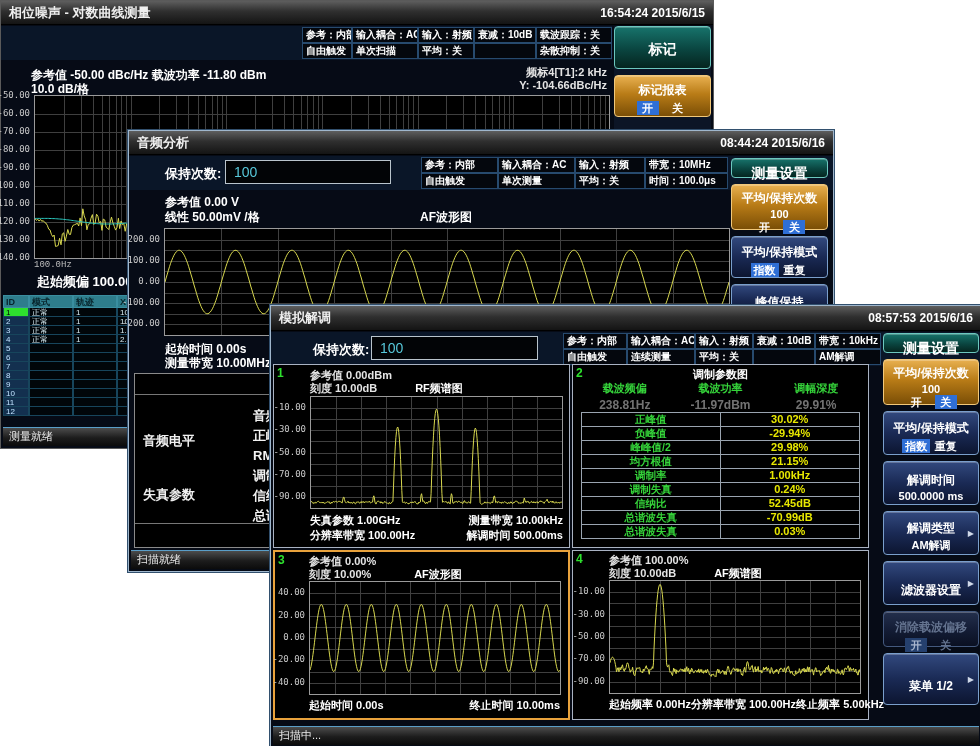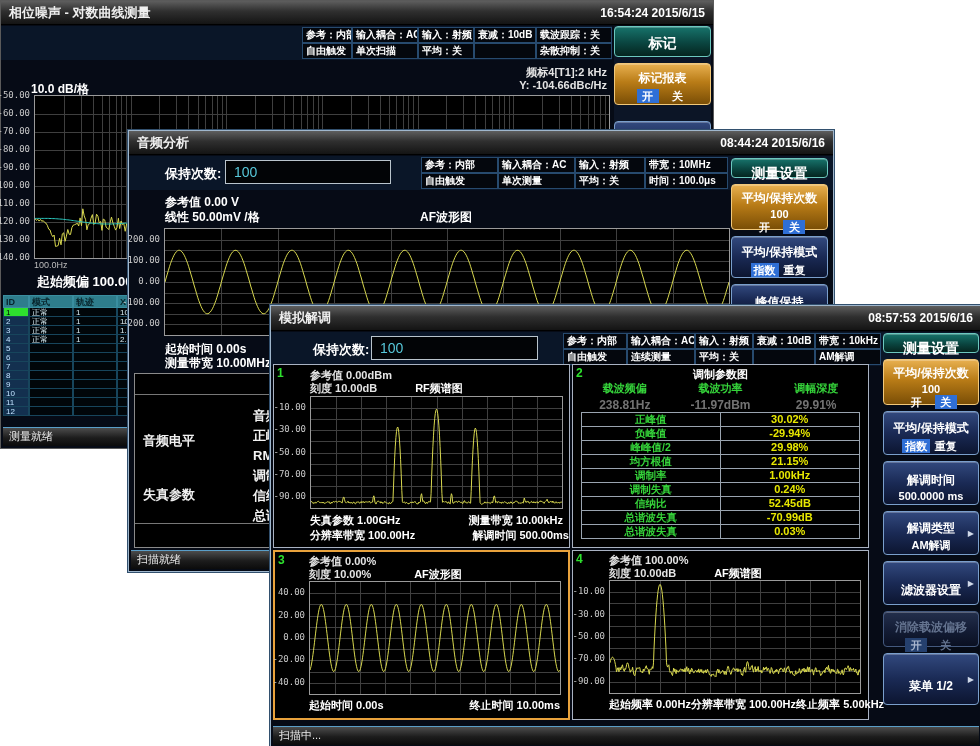--- a/index.html
+++ b/index.html
@@ -109,36 +109,37 @@
           <div class="cell">衰减：10dB</div>
           <div class="cell">载波跟踪：关</div>
           <div class="cell">自由触发</div>
           <div class="cell">单次扫描</div>
           <div class="cell">平均：关</div>
           <div class="cell"></div>
           <div class="cell">杂散抑制：关</div>
         </div>
     </div>
     <div class="btncol" style="left:613px;top:25px;width:97px;height:420px;background:#0c1526;">
-      <button class="btn btn-teal" style="height:31px;">
+      <button class="btn btn-teal" style="height:43px;">
         <div class="l1">标记</div>
       </button>
       <button class="btn btn-orange" style="height:42px;">
         <div class="l1">标记报表</div>
         <div class="chips">
           <span class="chip on">开</span>
           <span class="chip">关</span>
         </div>
       </button>
       <div style="height:10px;"></div>
       <button class="btn btn-blue" style="height:42px;">
         <div class="l1" style="padding-top:8px;">标记关联</div>
       </button>
     </div>
 
+    <div class="hdrline" style="left:30px;top:66px;">参考值 -50.00 dBc/Hz   载波功率 -11.80 dBm</div>
     <div class="hdrline" style="left:30px;top:80px;">10.0 dB/格</div>
     <div class="hdrsmall" style="left:470px;top:64px;width:136px;text-align:right;">频标4[T1]:2  kHz</div>
     <div class="hdrsmall" style="left:470px;top:78px;width:136px;text-align:right;">Y: -104.66dBc/Hz</div>
 
     <div class="ylabels" id="ylab-w1" style="left:0;top:94px;width:31px;height:162px;">
         <span style="top: 0%;">-50.00</span>
         <span style="top: 11.1111%;">-60.00</span>
         <span style="top: 22.2222%;">-70.00</span>
         <span style="top: 33.3333%;">-80.00</span>
         <span style="top: 44.4444%;">-90.00</span>
@@ -208,21 +209,21 @@
           <line x1="536.5" y1="0" x2="536.5" y2="162" stroke="#3f3f3f" stroke-width="1"></line>
           <line x1="545.5" y1="0" x2="545.5" y2="162" stroke="#3f3f3f" stroke-width="1"></line>
           <line x1="553.5" y1="0" x2="553.5" y2="162" stroke="#3f3f3f" stroke-width="1"></line>
           <line x1="559.5" y1="0" x2="559.5" y2="162" stroke="#3f3f3f" stroke-width="1"></line>
           <line x1="565.5" y1="0" x2="565.5" y2="162" stroke="#3f3f3f" stroke-width="1"></line>
           <line x1="570.5" y1="0" x2="570.5" y2="162" stroke="#3f3f3f" stroke-width="1"></line>
           <polyline points="0.0,122.5 1.4,124.4 2.7,123.2 4.1,125.1 5.5,123.4 6.8,125.3 8.2,124.6 9.6,126.4 10.9,127.1 12.3,129.3 13.7,133.1 15.0,133.9 16.4,138.3 17.8,140.7 19.1,139.0 20.5,150.4 21.9,150.1 23.2,149.5 24.6,142.3 26.0,148.8 27.3,137.9 28.7,136.8 30.1,145.3 31.4,140.1 32.8,133.5 34.2,138.3 35.5,138.5 36.9,131.5 38.3,129.1 39.6,128.7 41.0,128.0 42.4,127.3 43.7,130.0 45.1,121.9 46.5,129.7 47.8,112.8 49.2,119.9 50.6,123.6 51.9,133.8 53.3,128.3 54.7,127.8 56.0,122.2 57.4,118.6 58.8,128.5 60.1,127.2 61.5,118.2 62.9,120.2 64.2,126.9 65.6,125.5 67.0,134.4 68.3,123.1 69.7,123.9 71.1,131.1 72.4,132.2 73.8,133.6 75.2,126.1 76.5,121.1 77.9,126.9 79.3,130.5 80.6,134.1 82.0,131.4 83.4,122.2 84.7,132.6 86.1,125.0 87.5,128.7 88.8,127.5 90.2,135.3 91.6,128.0 92.9,126.3 94.3,125.0 95.7,129.6 97.0,121.0 98.4,134.5 99.8,130.6 101.1,125.7 102.5,129.5 103.9,120.7 105.2,128.8 106.6,120.9 108.0,124.6 109.3,121.9 110.7,129.0 112.1,124.3 113.4,120.8 114.8,119.5 116.2,122.2 117.5,133.8 118.9,125.2 120.3,123.6 121.6,127.7 123.0,121.5 124.4,135.2 125.7,125.7 127.1,133.6 128.5,133.3 129.8,127.4 131.2,135.6 132.6,135.6 133.9,133.2 135.3,132.4 136.7,129.5 138.0,129.7 139.4,133.3 140.8,128.2 142.1,134.9 143.5,128.3 144.9,129.7 146.2,130.9 147.6,135.4 149.0,128.8 150.3,121.5 151.7,129.7 153.1,129.9 154.4,134.3 155.8,122.3 157.2,127.6 158.5,130.7 159.9,124.3 161.3,132.7 162.6,123.8 164.0,120.8 165.4,129.7 166.7,133.0 168.1,124.5 169.5,120.6 170.8,130.7 172.2,131.9 173.6,123.5 174.9,132.0 176.3,134.4 177.7,120.7 179.0,131.1 180.4,127.4 181.8,134.6 183.1,122.9 184.5,127.9 185.9,126.5 187.2,135.2 188.6,126.2 190.0,121.3 191.3,122.4 192.7,137.8 194.1,132.6 195.4,135.8 196.8,125.7 198.2,126.5 199.5,135.8 200.9,134.1 202.3,131.6 203.6,128.1 205.0,133.2 206.4,125.8 207.7,135.2 209.1,128.7 210.5,136.7 211.8,135.1 213.2,131.7 214.6,119.5 215.9,134.0 217.3,117.1 218.7,124.3 220.0,121.7 221.4,131.7 222.8,135.7 224.1,130.7 225.5,121.1 226.9,134.4 228.2,125.1 229.6,132.7 231.0,131.4 232.3,132.6 233.7,128.0 235.1,121.2 236.4,131.0 237.8,134.4 239.2,131.4 240.5,131.4 241.9,130.0 243.3,123.3 244.6,125.4 246.0,130.9 247.4,129.2 248.7,123.9 250.1,126.7 251.5,129.2 252.8,135.1 254.2,129.9 255.6,123.9 256.9,133.5 258.3,135.2 259.7,124.3 261.0,130.3 262.4,136.9 263.8,124.9 265.1,136.4 266.5,129.5 267.9,136.6 269.2,129.8 270.6,124.2 272.0,120.9 273.3,121.5 274.7,131.9 276.1,121.9 277.4,122.5 278.8,130.6 280.2,134.1 281.5,127.4 282.9,131.2 284.3,135.4 285.6,130.6 287.0,128.5 288.4,131.7 289.7,130.7 291.1,124.9 292.5,126.8 293.8,129.5 295.2,132.0 296.6,132.7 297.9,125.6 299.3,132.7 300.7,131.3 302.0,124.5 303.4,132.6 304.8,128.1 306.1,131.8 307.5,128.9 308.9,128.7 310.2,128.1 311.6,128.7 313.0,125.5 314.3,127.0 315.7,131.7 317.1,128.6 318.4,128.0 319.8,127.0 321.2,131.3 322.5,130.4 323.9,130.0 325.3,130.7 326.6,129.3 328.0,130.2 329.4,123.8 330.7,131.1 332.1,127.0 333.5,126.1 334.8,130.4 336.2,126.6 337.6,126.6 338.9,127.9 340.3,129.5 341.7,128.9 343.0,129.7 344.4,129.8 345.8,130.8 347.1,131.6 348.5,130.5 349.9,130.0 351.2,127.1 352.6,132.2 354.0,132.0 355.3,130.1 356.7,132.2 358.1,126.7 359.4,128.7 360.8,131.3 362.2,130.8 363.5,132.3 364.9,127.5 366.3,131.2 367.6,126.9 369.0,129.9 370.4,128.1 371.7,125.3 373.1,129.5 374.5,126.8 375.8,124.7 377.2,132.0 378.6,126.7 379.9,132.3 381.3,130.5 382.7,125.2 384.0,131.1 385.4,131.7 386.8,125.8 388.1,126.2 389.5,128.4 390.9,132.0 392.2,131.5 393.6,126.1 395.0,132.8 396.3,127.7 397.7,130.3 399.1,125.4 400.4,128.6 401.8,129.9 403.2,131.8 404.5,131.3 405.9,130.6 407.3,132.8 408.6,125.0 410.0,129.5 411.4,125.6 412.7,135.1 414.1,126.0 415.5,129.4 416.8,128.0 418.2,132.0 419.6,131.3 420.9,129.4 422.3,126.5 423.7,127.1 425.0,126.8 426.4,125.1 427.8,124.8 429.1,125.1 430.5,126.6 431.9,130.0 433.2,130.0 434.6,128.1 436.0,131.5 437.3,130.4 438.7,127.0 440.1,126.7 441.4,131.7 442.8,128.7 444.2,129.4 445.5,131.3 446.9,130.4 448.3,128.4 449.6,127.2 451.0,126.0 452.4,127.7 453.7,129.2 455.1,128.8 456.5,127.0 457.8,125.1 459.2,128.6 460.6,131.8 461.9,126.3 463.3,128.9 464.7,125.0 466.0,132.0 467.4,130.4 468.8,128.3 470.1,130.5 471.5,126.5 472.9,130.8 474.2,127.2 475.6,130.9 477.0,129.8 478.3,127.7 479.7,132.6 481.1,131.1 482.4,131.4 483.8,126.8 485.2,124.7 486.5,127.9 487.9,127.0 489.3,130.9 490.6,128.1 492.0,128.5 493.4,132.0 494.7,131.0 496.1,131.2 497.5,124.7 498.8,132.8 500.2,128.4 501.6,131.6 502.9,127.4 504.3,131.3 505.7,125.1 507.0,127.6 508.4,127.9 509.8,127.8 511.1,130.7 512.5,131.9 513.9,125.6 515.2,129.3 516.6,128.9 518.0,126.0 519.3,126.3 520.7,130.9 522.1,128.4 523.4,131.7 524.8,130.0 526.2,130.7 527.5,128.9 528.9,125.2 530.3,125.5 531.6,126.5 533.0,132.6 534.4,127.7 535.7,132.2 537.1,128.1 538.5,127.6 539.8,124.9 541.2,125.3 542.6,131.0 543.9,128.6 545.3,130.0 546.7,136.4 548.0,127.3 549.4,124.7 550.8,126.6 552.1,125.9 553.5,128.5 554.9,125.0 556.2,125.8 557.6,134.7 559.0,126.6 560.3,132.7 561.7,126.5 563.1,127.1 564.4,125.6 565.8,130.7 567.2,122.9 568.5,132.1 569.9,126.7 571.3,131.6 572.6,128.4 574.0,125.5" fill="none" stroke="#d8d84f" stroke-width="1"></polyline>
           <polyline points="0.0,122.4 1.4,122.4 2.7,122.4 4.1,122.4 5.5,122.4 6.8,122.4 8.2,122.4 9.6,122.4 10.9,122.4 12.3,122.4 13.7,122.4 15.0,122.5 16.4,122.5 17.8,122.6 19.1,122.6 20.5,122.7 21.9,122.8 23.2,122.9 24.6,123.0 26.0,123.1 27.3,123.2 28.7,123.4 30.1,123.5 31.4,123.7 32.8,123.8 34.2,124.0 35.5,124.2 36.9,124.4 38.3,124.6 39.6,124.8 41.0,125.0 42.4,125.2 43.7,125.4 45.1,125.6 46.5,125.8 47.8,126.0 49.2,126.2 50.6,126.4 51.9,126.6 53.3,126.7 54.7,126.9 56.0,127.1 57.4,127.2 58.8,127.4 60.1,127.5 61.5,127.6 62.9,127.7 64.2,127.8 65.6,127.9 67.0,127.9 68.3,128.0 69.7,128.0 71.1,128.0 72.4,128.0 73.8,128.0 75.2,128.0 76.5,128.0 77.9,127.9 79.3,127.9 80.6,127.8 82.0,127.7 83.4,127.7 84.7,127.6 86.1,127.5 87.5,127.4 88.8,127.3 90.2,127.2 91.6,127.1 92.9,127.0 94.3,126.9 95.7,126.8 97.0,126.7 98.4,126.6 99.8,126.5 101.1,126.4 102.5,126.3 103.9,126.3 105.2,126.2 106.6,126.2 108.0,126.2 109.3,126.2 110.7,126.2 112.1,126.2 113.4,126.2 114.8,126.2 116.2,126.3 117.5,126.3 118.9,126.4 120.3,126.5 121.6,126.6 123.0,126.7 124.4,126.8 125.7,126.9 127.1,127.1 128.5,127.2 129.8,127.3 131.2,127.5 132.6,127.6 133.9,127.8 135.3,128.0 136.7,128.1 138.0,128.3 139.4,128.4 140.8,128.5 142.1,128.7 143.5,128.8 144.9,128.9 146.2,129.1 147.6,129.2 149.0,129.3 150.3,129.4 151.7,129.4 153.1,129.5 154.4,129.5 155.8,129.6 157.2,129.6 158.5,129.6 159.9,129.6 161.3,129.6 162.6,129.6 164.0,129.5 165.4,129.5 166.7,129.4 168.1,129.3 169.5,129.2 170.8,129.2 172.2,129.0 173.6,128.9 174.9,128.8 176.3,128.7 177.7,128.6 179.0,128.4 180.4,128.3 181.8,128.2 183.1,128.1 184.5,127.9 185.9,127.8 187.2,127.7 188.6,127.6 190.0,127.5 191.3,127.4 192.7,127.3 194.1,127.2 195.4,127.2 196.8,127.1 198.2,127.1 199.5,127.0 200.9,127.0 202.3,127.0 203.6,127.0 205.0,127.0 206.4,127.1 207.7,127.1 209.1,127.2 210.5,127.2 211.8,127.3 213.2,127.4 214.6,127.5 215.9,127.6 217.3,127.7 218.7,127.8 220.0,128.0 221.4,128.1 222.8,128.2 224.1,128.4 225.5,128.5 226.9,128.7 228.2,128.8 229.6,128.9 231.0,129.1 232.3,129.2 233.7,129.3 235.1,129.4 236.4,129.5 237.8,129.6 239.2,129.7 240.5,129.8 241.9,129.9 243.3,129.9 244.6,130.0 246.0,130.0 247.4,130.0 248.7,130.0 250.1,130.0 251.5,130.0 252.8,129.9 254.2,129.9 255.6,129.8 256.9,129.8 258.3,129.7 259.7,129.6 261.0,129.5 262.4,129.4 263.8,129.2 265.1,129.1 266.5,129.0 267.9,128.9 269.2,128.7 270.6,128.6 272.0,128.5 273.3,128.3 274.7,128.2 276.1,128.1 277.4,127.9 278.8,127.8 280.2,127.7 281.5,127.6 282.9,127.5 284.3,127.4 285.6,127.4 287.0,127.3 288.4,127.3 289.7,127.2 291.1,127.2 292.5,127.2 293.8,127.2 295.2,127.2 296.6,127.2 297.9,127.3 299.3,127.3 300.7,127.4 302.0,127.5 303.4,127.6 304.8,127.7 306.1,127.8 307.5,127.9 308.9,128.0 310.2,128.1 311.6,128.3 313.0,128.4 314.3,128.5 315.7,128.7 317.1,128.8 318.4,128.9 319.8,129.1 321.2,129.2 322.5,129.3 323.9,129.5 325.3,129.6 326.6,129.7 328.0,129.8 329.4,129.8 330.7,129.9 332.1,130.0 333.5,130.0 334.8,130.1 336.2,130.1 337.6,130.1 338.9,130.1 340.3,130.1 341.7,130.1 343.0,130.0 344.4,130.0 345.8,129.9 347.1,129.8 348.5,129.8 349.9,129.7 351.2,129.6 352.6,129.4 354.0,129.3 355.3,129.2 356.7,129.1 358.1,128.9 359.4,128.8 360.8,128.7 362.2,128.5 363.5,128.4 364.9,128.3 366.3,128.1 367.6,128.0 369.0,127.9 370.4,127.8 371.7,127.7 373.1,127.6 374.5,127.5 375.8,127.4 377.2,127.4 378.6,127.3 379.9,127.3 381.3,127.3 382.7,127.2 384.0,127.2 385.4,127.3 386.8,127.3 388.1,127.3 389.5,127.4 390.9,127.4 392.2,127.5 393.6,127.6 395.0,127.7 396.3,127.8 397.7,127.9 399.1,128.0 400.4,128.2 401.8,128.3 403.2,128.4 404.5,128.6 405.9,128.7 407.3,128.8 408.6,129.0 410.0,129.1 411.4,129.2 412.7,129.4 414.1,129.5 415.5,129.6 416.8,129.7 418.2,129.8 419.6,129.9 420.9,129.9 422.3,130.0 423.7,130.1 425.0,130.1 426.4,130.1 427.8,130.1 429.1,130.1 430.5,130.1 431.9,130.1 433.2,130.0 434.6,130.0 436.0,129.9 437.3,129.9 438.7,129.8 440.1,129.7 441.4,129.6 442.8,129.5 444.2,129.3 445.5,129.2 446.9,129.1 448.3,128.9 449.6,128.8 451.0,128.7 452.4,128.5 453.7,128.4 455.1,128.3 456.5,128.1 457.8,128.0 459.2,127.9 460.6,127.8 461.9,127.7 463.3,127.6 464.7,127.5 466.0,127.4 467.4,127.4 468.8,127.3 470.1,127.3 471.5,127.3 472.9,127.3 474.2,127.3 475.6,127.3 477.0,127.3 478.3,127.3 479.7,127.4 481.1,127.5 482.4,127.5 483.8,127.6 485.2,127.7 486.5,127.8 487.9,127.9 489.3,128.1 490.6,128.2 492.0,128.3 493.4,128.4 494.7,128.6 496.1,128.7 497.5,128.9 498.8,129.0 500.2,129.1 501.6,129.3 502.9,129.4 504.3,129.5 505.7,129.6 507.0,129.7 508.4,129.8 509.8,129.9 511.1,130.0 512.5,130.0 513.9,130.1 515.2,130.1 516.6,130.1 518.0,130.1 519.3,130.1 520.7,130.1 522.1,130.1 523.4,130.1 524.8,130.0 526.2,129.9 527.5,129.9 528.9,129.8 530.3,129.7 531.6,129.6 533.0,129.5 534.4,129.3 535.7,129.2 537.1,129.1 538.5,128.9 539.8,128.8 541.2,128.7 542.6,128.5 543.9,128.4 545.3,128.3 546.7,128.1 548.0,128.0 549.4,127.9 550.8,127.8 552.1,127.7 553.5,127.6 554.9,127.5 556.2,127.4 557.6,127.4 559.0,127.3 560.3,127.3 561.7,127.3 563.1,127.3 564.4,127.3 565.8,127.3 567.2,127.3 568.5,127.3 569.9,127.4 571.3,127.5 572.6,127.5 574.0,127.6" fill="none" stroke="#2bc8be" stroke-width="1"></polyline>
         </svg>
       </div>
-    <div style="position:absolute;left:33px;top:259px;font-size:9px;color:#bdbdbd;font-family:Liberation Sans, sans-serif;">100.0Hz</div>
+    <div style="position:absolute;left:33px;top:259px;font-size:9px;color:#bdbdbd;font-family:Liberation Mono, monospace;">100.0Hz</div>
     <div class="hdrline" style="left:36px;top:272px;font-size:13px;">起始频偏 100.000000 Hz</div>
 
     <div id="marker-table">
         <div class="mt-row mt-head">
           <div>ID</div>
           <div>模式</div>
           <div>轨迹</div>
           <div>X</div>
         </div>
         <div class="mt-row">
@@ -496,21 +497,21 @@
             <line x1="151.5" y1="0" x2="151.5" y2="111" stroke="#3f3f3f" stroke-width="1"></line>
             <line x1="176.5" y1="0" x2="176.5" y2="111" stroke="#3f3f3f" stroke-width="1"></line>
             <line x1="201.5" y1="0" x2="201.5" y2="111" stroke="#3f3f3f" stroke-width="1"></line>
             <line x1="226.5" y1="0" x2="226.5" y2="111" stroke="#3f3f3f" stroke-width="1"></line>
             <polyline points="0.0,105.1 0.6,104.4 1.2,105.3 1.8,106.2 2.4,106.5 3.0,105.4 3.6,106.1 4.2,106.2 4.8,105.2 5.4,105.7 6.0,105.3 6.6,104.6 7.2,104.0 7.8,104.6 8.4,105.4 9.0,105.5 9.6,105.6 10.2,105.4 10.8,105.9 11.4,105.0 12.0,106.1 12.6,105.2 13.1,106.3 13.7,106.3 14.3,106.1 14.9,105.7 15.5,105.4 16.1,105.1 16.7,104.7 17.3,105.3 17.9,104.6 18.5,106.0 19.1,106.7 19.7,106.4 20.3,105.1 20.9,106.2 21.5,105.2 22.1,105.0 22.7,104.4 23.3,105.2 23.9,104.7 24.5,104.4 25.1,104.7 25.7,104.6 26.3,105.4 26.9,104.6 27.5,104.4 28.1,104.2 28.7,104.4 29.3,105.0 29.9,104.6 30.5,105.5 31.1,106.1 31.7,103.1 32.3,100.4 32.9,100.1 33.5,102.4 34.1,104.8 34.7,105.3 35.3,106.1 35.9,105.4 36.5,104.9 37.1,104.2 37.6,105.8 38.2,105.2 38.8,106.0 39.4,106.1 40.0,105.1 40.6,105.6 41.2,106.5 41.8,106.1 42.4,105.1 43.0,105.1 43.6,106.3 44.2,106.8 44.8,106.6 45.4,105.1 46.0,105.3 46.6,105.0 47.2,104.8 47.8,105.1 48.4,106.2 49.0,105.7 49.6,105.7 50.2,104.5 50.8,105.8 51.4,104.9 52.0,104.5 52.6,104.7 53.2,105.9 53.8,104.9 54.4,104.9 55.0,105.0 55.6,104.9 56.2,105.2 56.8,104.9 57.4,104.9 58.0,105.0 58.6,104.3 59.2,105.7 59.8,105.9 60.4,105.4 61.0,105.3 61.6,105.0 62.2,100.3 62.8,98.8 63.3,100.3 63.9,105.0 64.5,106.7 65.1,107.0 65.7,105.3 66.3,104.5 66.9,104.1 67.5,104.0 68.1,104.8 68.7,105.4 69.3,105.9 69.9,104.6 70.5,105.9 71.1,105.1 71.7,106.4 72.3,106.2 72.9,105.6 73.5,104.6 74.1,104.5 74.7,105.3 75.3,106.1 75.9,105.8 76.5,106.1 77.1,106.7 77.7,106.9 78.3,105.4 78.9,106.1 79.5,106.8 80.1,106.0 80.7,105.1 81.3,104.8 81.9,104.5 82.5,89.9 83.1,73.8 83.7,60.2 84.3,49.1 84.9,40.6 85.5,34.5 86.1,31.0 86.7,30.0 87.3,31.5 87.8,35.5 88.4,42.1 89.0,51.1 89.6,62.7 90.2,76.8 90.8,93.4 91.4,104.7 92.0,105.7 92.6,105.1 93.2,104.8 93.8,105.4 94.4,106.4 95.0,105.4 95.6,105.5 96.2,106.0 96.8,106.6 97.4,107.0 98.0,105.9 98.6,106.4 99.2,105.9 99.8,105.1 100.4,105.5 101.0,106.0 101.6,104.8 102.2,105.8 102.8,105.3 103.4,105.1 104.0,104.4 104.6,105.5 105.2,106.2 105.8,106.9 106.4,106.8 107.0,107.1 107.6,105.3 108.2,106.0 108.8,105.2 109.4,104.9 110.0,98.2 110.6,96.7 111.2,100.3 111.8,104.5 112.4,103.9 113.0,104.1 113.5,105.7 114.1,105.9 114.7,106.7 115.3,105.1 115.9,105.9 116.5,106.3 117.1,105.0 117.7,104.5 118.3,104.4 118.9,105.3 119.5,104.8 120.1,96.5 120.7,78.8 121.3,63.2 121.9,49.7 122.5,38.2 123.1,28.9 123.7,21.6 124.3,16.4 124.9,13.3 125.5,12.2 126.1,13.3 126.7,16.4 127.3,21.6 127.9,28.9 128.5,38.2 129.1,49.7 129.7,63.2 130.3,78.8 130.9,96.5 131.5,105.3 132.1,104.4 132.7,104.6 133.3,105.2 133.9,104.6 134.5,104.7 135.1,105.0 135.7,104.8 136.3,106.0 136.9,106.3 137.5,104.9 138.1,105.4 138.6,106.5 139.2,106.9 139.8,100.3 140.4,96.7 141.0,98.2 141.6,104.9 142.2,106.4 142.8,106.0 143.4,104.9 144.0,104.9 144.6,104.9 145.2,104.2 145.8,104.5 146.4,105.5 147.0,104.5 147.6,104.3 148.2,104.3 148.8,105.1 149.4,105.4 150.0,105.2 150.6,105.2 151.2,106.3 151.8,106.6 152.4,105.0 153.0,104.1 153.6,103.7 154.2,105.5 154.8,104.9 155.4,105.6 156.0,106.3 156.6,105.5 157.2,105.2 157.8,104.7 158.4,105.7 159.0,105.8 159.6,106.2 160.2,94.5 160.8,77.9 161.4,63.8 162.0,52.2 162.6,43.2 163.2,36.6 163.7,32.6 164.3,31.1 164.9,32.1 165.5,35.6 166.1,41.7 166.7,50.2 167.3,61.3 167.9,74.9 168.5,91.0 169.1,105.6 169.7,106.6 170.3,107.2 170.9,107.4 171.5,106.9 172.1,106.5 172.7,106.2 173.3,106.0 173.9,104.8 174.5,105.8 175.1,105.3 175.7,106.2 176.3,105.3 176.9,105.4 177.5,105.7 178.1,105.6 178.7,106.0 179.3,106.6 179.9,105.4 180.5,105.3 181.1,104.9 181.7,105.8 182.3,102.8 182.9,99.3 183.5,99.0 184.1,101.8 184.7,105.7 185.3,105.2 185.9,104.5 186.5,105.9 187.1,105.4 187.7,104.5 188.3,105.2 188.8,105.8 189.4,105.7 190.0,105.2 190.6,106.4 191.2,105.0 191.8,105.5 192.4,106.0 193.0,105.2 193.6,104.6 194.2,105.0 194.8,105.6 195.4,105.5 196.0,106.4 196.6,107.0 197.2,105.5 197.8,105.7 198.4,106.0 199.0,106.3 199.6,104.9 200.2,104.9 200.8,106.0 201.4,106.6 202.0,106.5 202.6,105.2 203.2,105.8 203.8,104.9 204.4,104.2 205.0,103.9 205.6,104.3 206.2,104.4 206.8,105.1 207.4,106.2 208.0,105.6 208.6,106.3 209.2,105.7 209.8,106.5 210.4,105.9 211.0,105.4 211.6,105.4 212.2,106.2 212.8,103.2 213.3,101.0 213.9,103.2 214.5,105.2 215.1,104.3 215.7,105.4 216.3,104.6 216.9,104.3 217.5,104.6 218.1,106.0 218.7,106.2 219.3,105.3 219.9,104.7 220.5,104.3 221.1,105.7 221.7,105.4 222.3,104.7 222.9,106.0 223.5,105.2 224.1,104.9 224.7,106.1 225.3,105.2 225.9,104.5 226.5,105.0 227.1,106.2 227.7,105.2 228.3,104.8 228.9,104.1 229.5,103.9 230.1,105.0 230.7,104.3 231.3,104.9 231.9,105.0 232.5,105.3 233.1,106.4 233.7,105.1 234.3,104.5 234.9,103.8 235.5,103.6 236.1,102.2 236.7,104.3 237.3,104.5 237.9,105.9 238.4,105.2 239.0,104.6 239.6,104.4 240.2,105.2 240.8,104.7 241.4,104.0 242.0,105.7 242.6,104.6 243.2,105.6 243.8,106.3 244.4,105.5 245.0,104.7 245.6,105.7 246.2,105.6 246.8,105.9 247.4,105.6 248.0,105.1 248.6,106.2 249.2,105.7 249.8,104.9 250.4,105.2 251.0,104.7" fill="none" stroke="#d8d84f" stroke-width="1"></polyline>
           </svg>
         </div>
       <div class="pfoot" style="left:36px;top:148px;">失真参数 1.00GHz</div>
       <div class="pfoot" style="right:6px;top:148px;">测量带宽 10.00kHz</div>
       <div class="pfoot" style="left:36px;top:163px;">分辨率带宽 100.00Hz</div>
-      <div class="pfoot" style="right:0;top:163px;">解调时间 500.00ms</div>
+      <div class="pfoot" style="right:6px;top:163px;">解调时间 500.00ms</div>
     </div>
 
     <div class="panel" style="left:301px;top:58px;width:297px;height:184px;">
       <div class="pnum">2</div>
       <div class="ptitle" style="left:0;right:0;top:2px;">调制参数图</div>
       <div id="p2-cols">
           <div>
             <div class="pc-l">载波频偏</div>
             <div class="pc-v">238.81Hz</div>
           </div>

